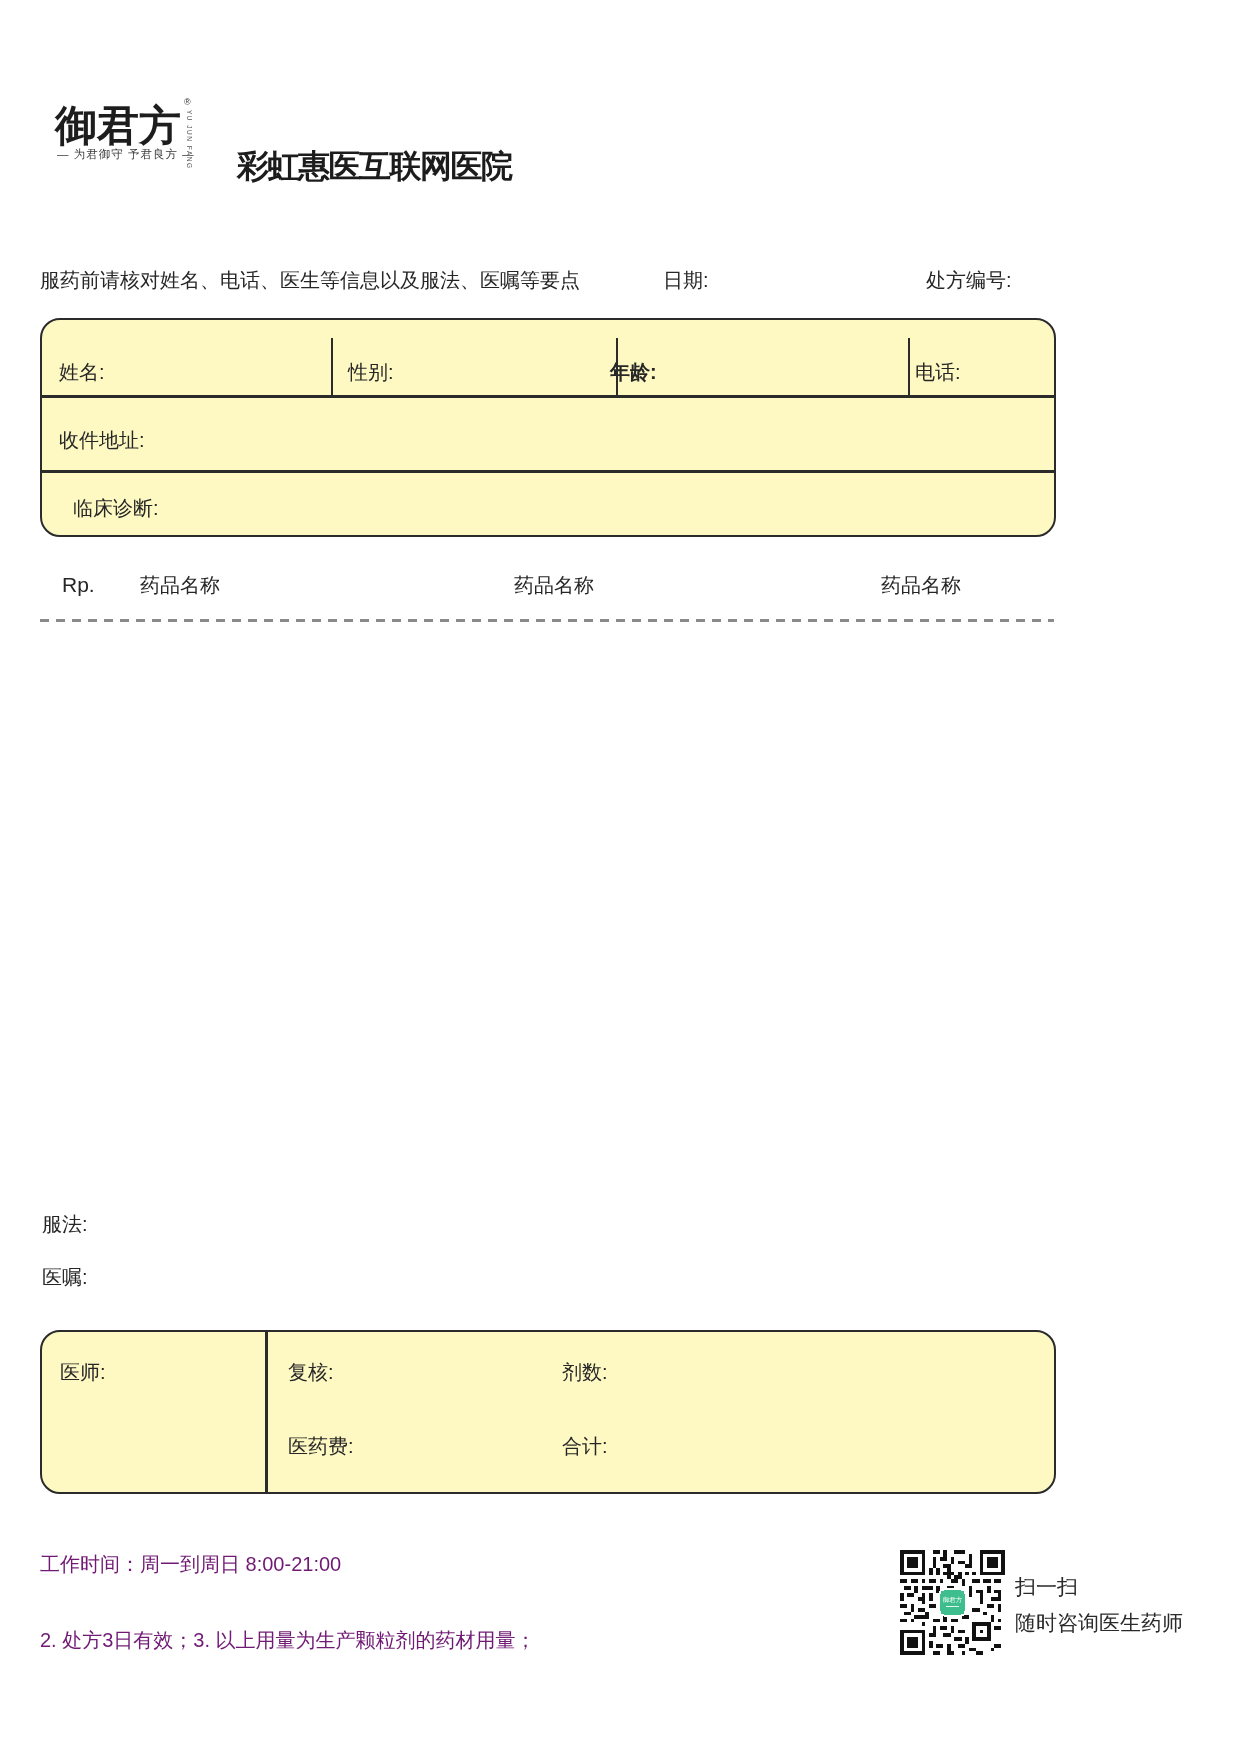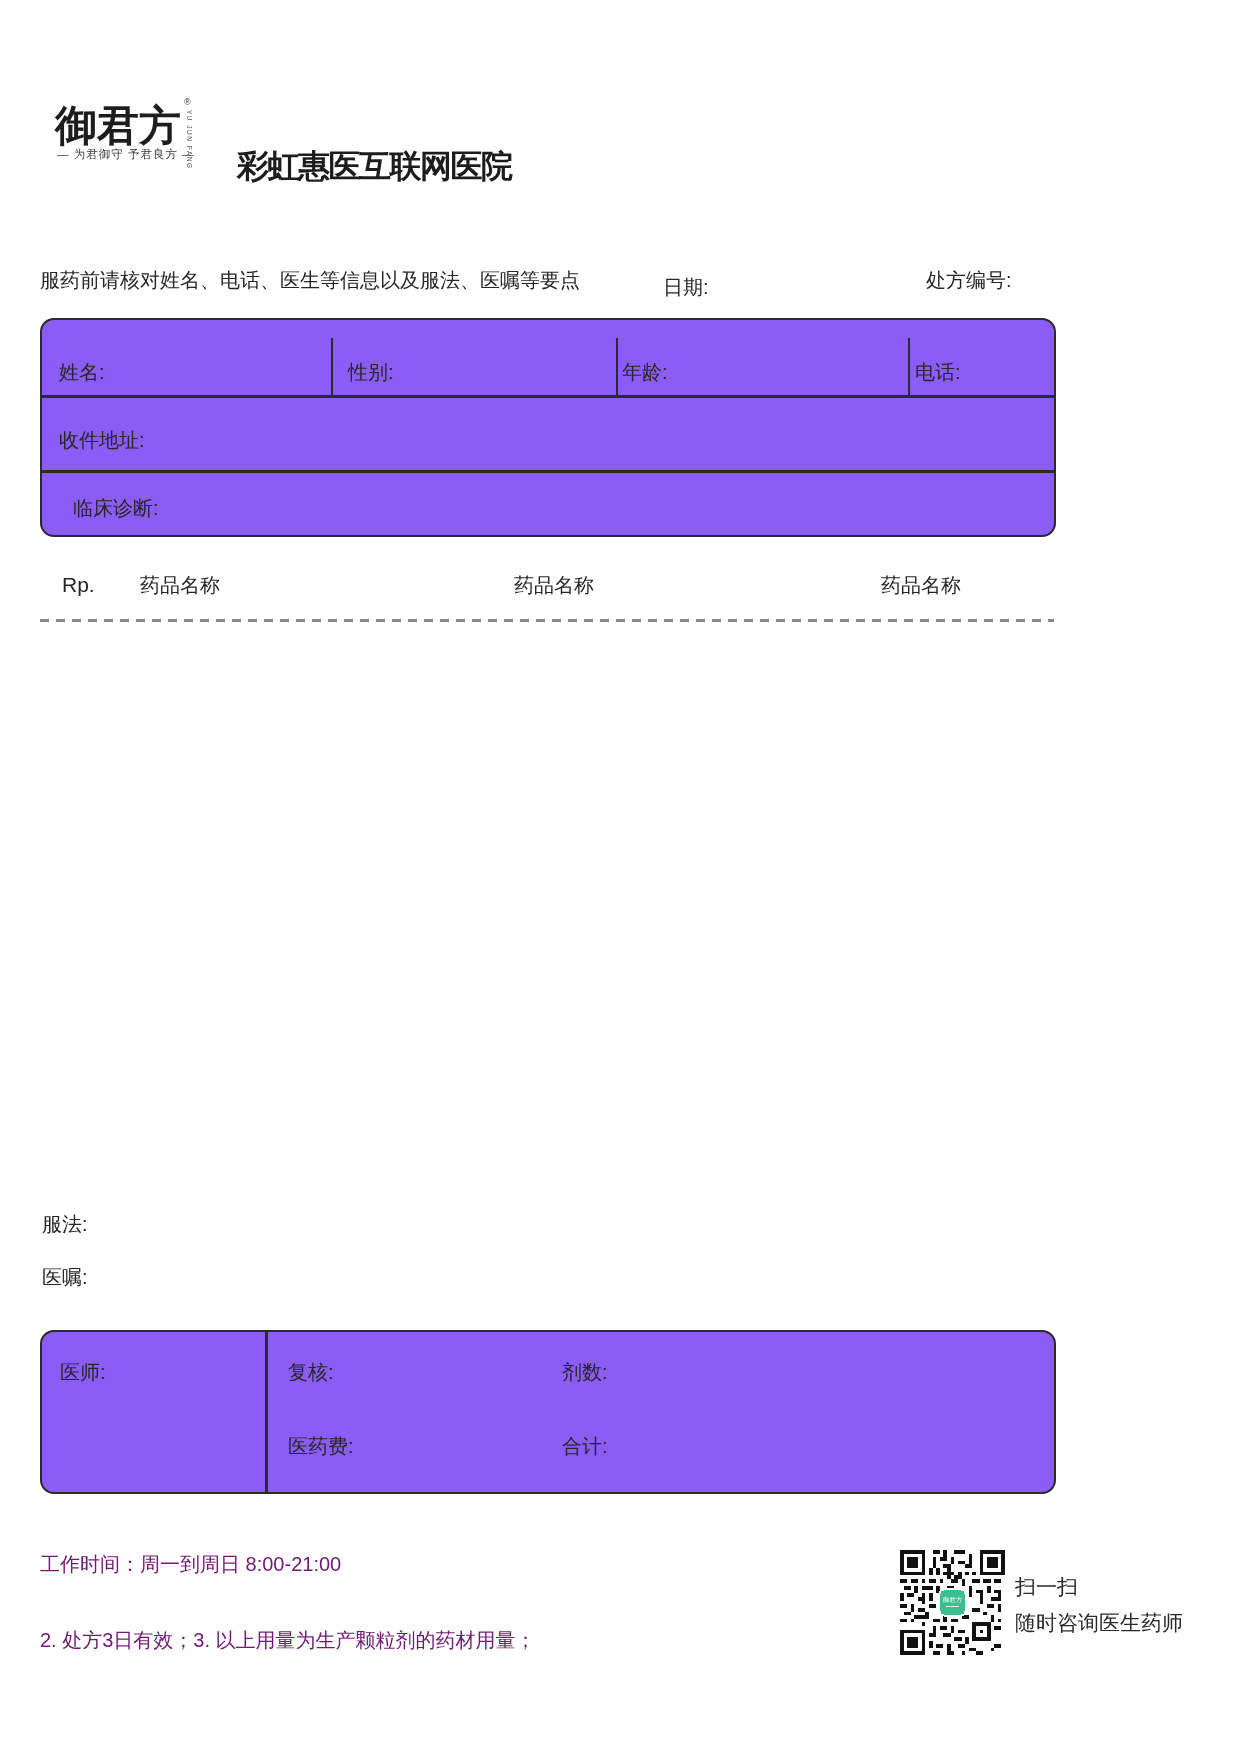--- a/index.html
+++ b/index.html
@@ -8,21 +8,21 @@
     --dash:#8a8a8a;
     --qr-green:#3ebe8f;
   }
   html,body{margin:0;padding:0;background:#ffffff;}
   .page{
     position:relative;width:1240px;height:1754px;background:#ffffff;
     font-family:"Liberation Sans",sans-serif;color:var(--ink);overflow:hidden;
   }
   .abs{position:absolute;line-height:1;white-space:nowrap;}
   .lbl{font-size:20px;color:var(--ink);}
-  .box{position:absolute;border:2.5px solid var(--border);border-radius:14px;background:#8b5cf6;}
+  .box{position:absolute;border:2.5px solid var(--border);border-radius:20px;background:#fef9c3;}
   .hline{position:absolute;left:-1px;right:-1px;height:2.5px;background:var(--border);}
   .vline{position:absolute;width:2px;background:var(--border);}
   .logo-text{font-family:"DejaVu Serif",serif;font-weight:700;font-size:42px;color:#1d1d1d;}
   .tm{font-size:9px;color:#333;}
   .pinyin{writing-mode:vertical-rl;text-orientation:mixed;font-size:6.5px;letter-spacing:1.5px;color:#555;}
   .tagline{font-size:11.5px;letter-spacing:1px;color:#3a3a3a;}
   .hospital{font-size:32px;font-weight:900;letter-spacing:-1.5px;color:#1c1c1c;margin-top:32px;}
   .dashed{
     position:absolute;height:3px;
     background:repeating-linear-gradient(90deg,var(--dash) 0 9px,transparent 9px 16px);
@@ -35,28 +35,28 @@
 
 <div class="page">
 
   <div class="abs logo-text" style="left:55px;top:105px;">御君方</div>
   <div class="abs tm" style="left:184px;top:98px;">®</div>
   <div class="abs pinyin" style="left:185px;top:110px;height:44px;">YU JUN FANG</div>
   <div class="abs tagline" style="left:57px;top:149px;">— 为君御守 予君良方 —</div>
   <div class="abs hospital" style="left:237px;top:118px;">彩虹惠医互联网医院</div>
 
   <div class="abs lbl" style="left:40px;top:270px;">服药前请核对姓名、电话、医生等信息以及服法、医嘱等要点</div>
-  <div class="abs lbl" style="left:663px;top:277px;">日期:</div>
+  <div class="abs lbl" style="left:663px;top:270px;">日期:</div>
   <div class="abs lbl" style="left:926px;top:270px;">处方编号:</div>
 
   <div class="box" style="left:40px;top:318px;width:1012px;height:215px;">
 
     <div class="abs lbl" style="left:17px;top:42px;">姓名:</div>
     <div class="abs lbl" style="left:306px;top:42px;">性别:</div>
-    <div class="abs lbl" style="left:580px;top:42px;">年龄:</div>
+    <div class="abs lbl" style="left:568px;top:42px;font-weight:bold;">年龄:</div>
     <div class="abs lbl" style="left:873px;top:42px;">电话:</div>
 
     <div class="vline" style="left:289px;top:18px;height:57px;"></div>
     <div class="vline" style="left:574px;top:18px;height:57px;"></div>
     <div class="vline" style="left:866px;top:18px;height:57px;"></div>
 
     <div class="hline" style="top:75px;"></div>
     <div class="hline" style="top:150px;"></div>
 
     <div class="abs lbl" style="left:17px;top:110px;">收件地址:</div>

